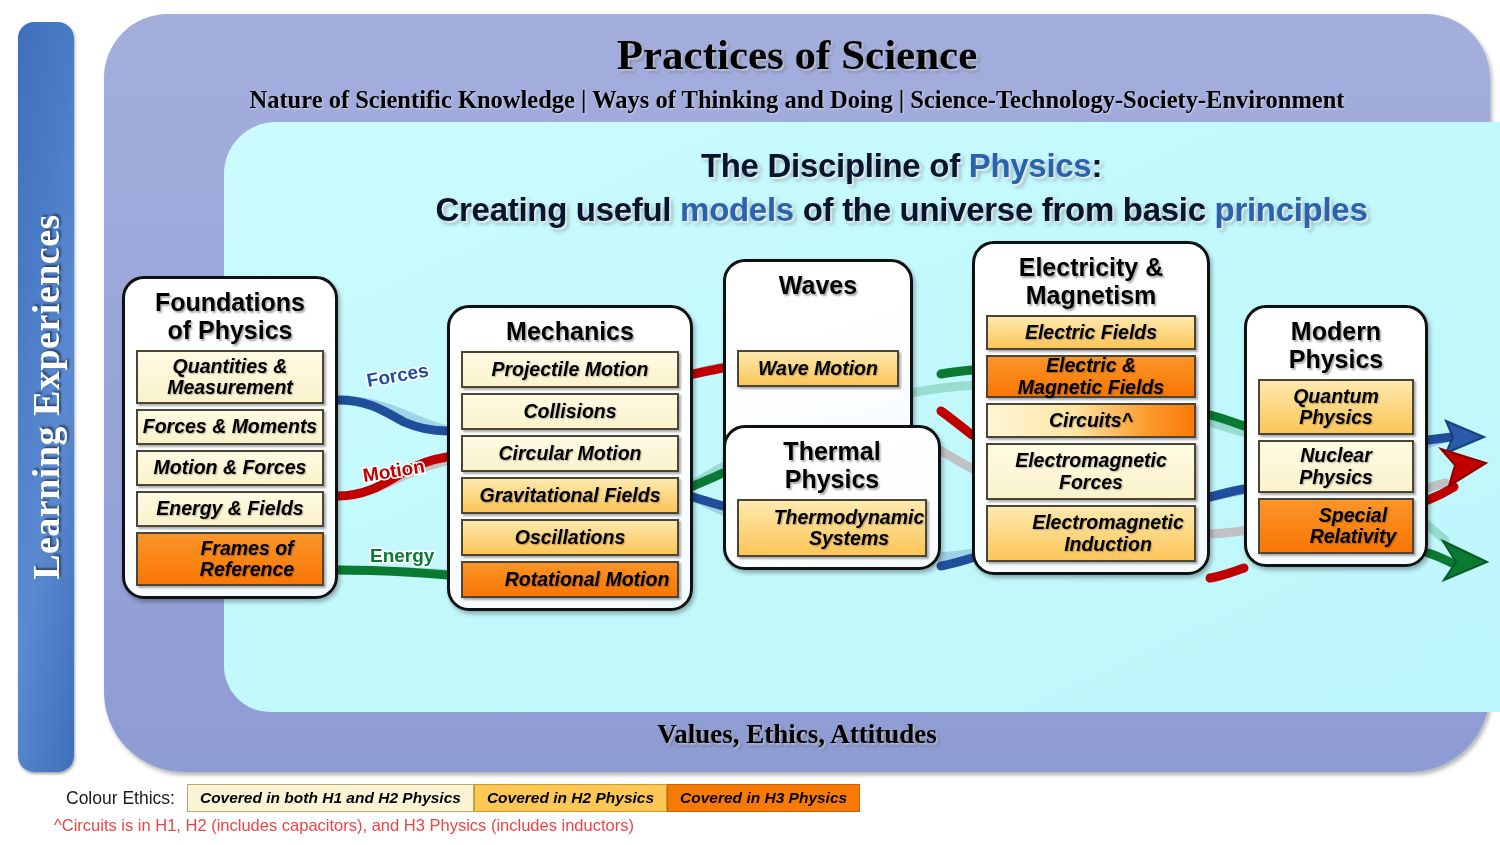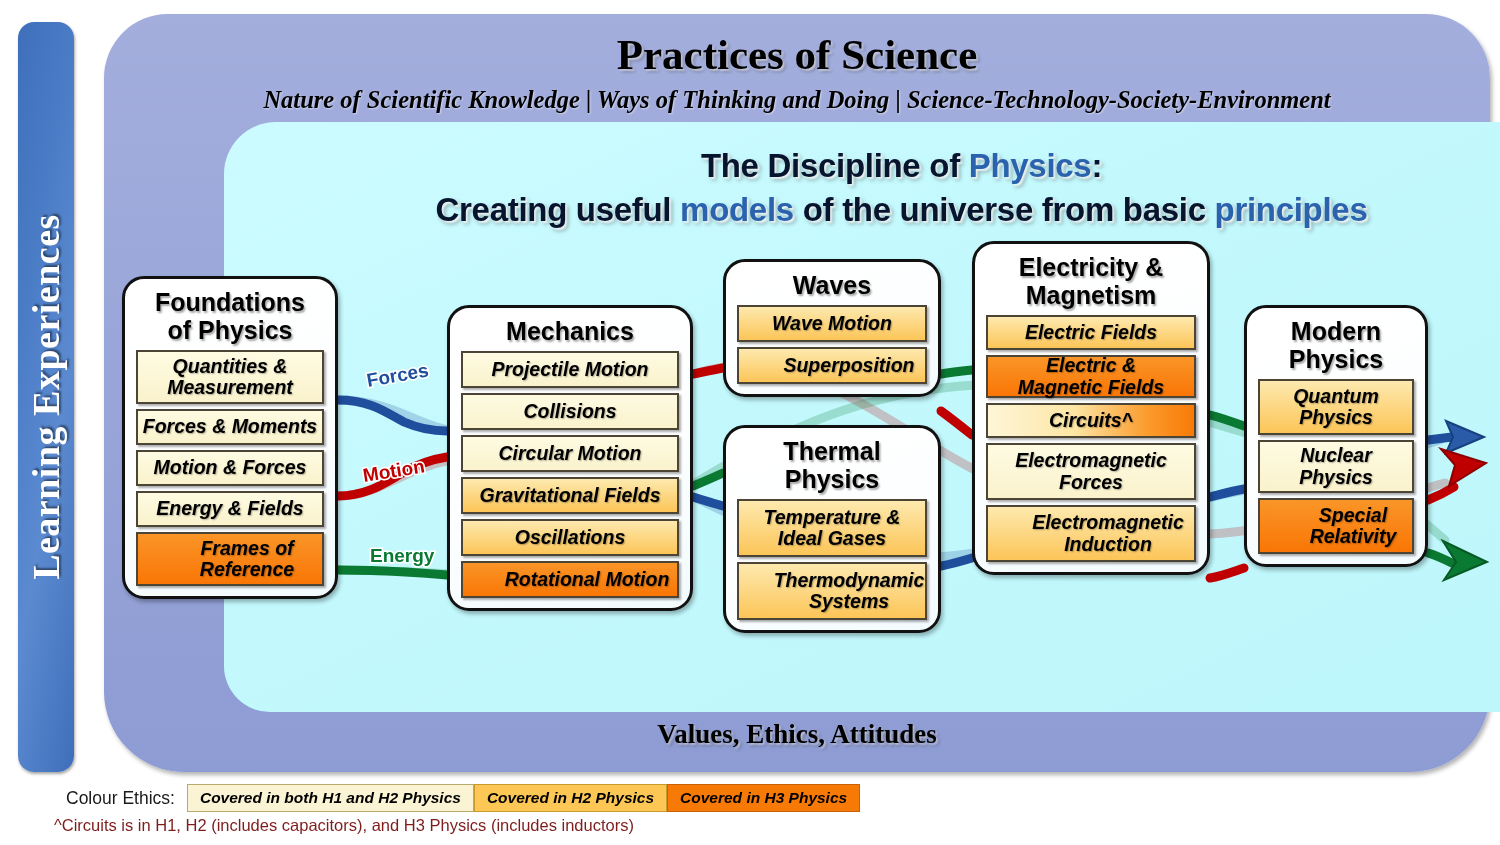--- a/index.html
+++ b/index.html
@@ -52,21 +52,21 @@
     font-family: "Liberation Serif", serif;
     font-weight: bold;
     font-size: 43px;
     color: #000;
     text-shadow: 2px 2px 2px rgba(255,255,255,.55), 3px 3px 3px rgba(0,0,0,.3);
   }
   #pos-sub {
     position: absolute; left: 0; right: 0; top: 72px;
     text-align: center;
     font-family: "Liberation Serif", serif;
-    font-style: italic; font-weight: bold;
+    font-weight: bold;
     font-size: 24.5px;
     color: #000;
     text-shadow: 1px 1px 2px rgba(255,255,255,.5);
   }
   #vea-title {
     position: absolute; left: 0; right: 0; bottom: 22px;
     text-align: center;
     font-family: "Liberation Serif", serif;
     font-weight: bold;
     font-size: 27px;
@@ -140,21 +140,21 @@
   }
   .topic:last-child { margin-bottom: 0; padding-left: 36px; }
   .lvl-h1 { background: linear-gradient(180deg,#fefbe2 0%,#faf2cc 100%); }
   .lvl-h2 { background: linear-gradient(180deg,#fde9ae 0%,#fcc558 100%); }
   .lvl-h3 { background: linear-gradient(180deg,#fa9528 0%,#f97605 100%); }
   .lvl-mix { background: linear-gradient(90deg,#fdf6d8 0%,#fde6a4 42%,#fb9a2b 78%,#f87a06 100%); }
 
   
   #strand-foundations { left: 122px; top: 276px; width: 216px; }
   #strand-mechanics   { left: 447px; top: 305px; width: 246px; }
-  #strand-waves       { left: 723px; top: 259px; width: 218px; }
+  #strand-waves       { left: 723px; top: 259px; width: 190px; gap: 45px; }
   #strand-thermal     { left: 723px; top: 425px; width: 218px; }
   #strand-em          { left: 972px; top: 241px; width: 238px; }
   #strand-modern      { left: 1244px; top: 305px; width: 184px; }
 
   
   #legend-row {
     position: absolute;
     left: 66px; top: 784px;
     display: flex;
     align-items: center;
@@ -176,21 +176,21 @@
     white-space: nowrap;
     line-height: 1.1;
   }
   .legend-swatch.sw1 { background: #fbf4d4; border-color: #b8a96f; }
   .legend-swatch.sw2 { background: #fcc755; border-color: #c89a2c; }
   .legend-swatch.sw3 { background: #f87a06; border-color: #c86005; color:#000; }
   #footnote {
     position: absolute;
     left: 54px; top: 816px;
     font-size: 16.5px;
-    color: #7f1d1d;
+    color: #ef4444;
     white-space: nowrap;
   }
 </style>
 </head>
 <body>
 
 <div id="learning-bar">
   <span class="vtext">Learning Experiences</span>
 </div>
 
@@ -324,23 +324,20 @@
     <span>Superposition</span>
   </div>
 </div>
 
 <div class="strand" id="strand-thermal">
   <div class="s-title">
     <div>Thermal</div>
     <div>Physics</div>
   </div>
   <div class="topic lvl-h2" style="height:58px">
-    <span>Temperature &amp;<br>Ideal Gases</span>
-  </div>
-  <div class="topic lvl-h2" style="height:58px">
     <span>Thermodynamic<br>Systems</span>
   </div>
 </div>
 
 <div class="strand" id="strand-em">
   <div class="s-title">
     <div>Electricity &amp;</div>
     <div>Magnetism</div>
   </div>
   <div class="topic lvl-h2" style="height:35px">

